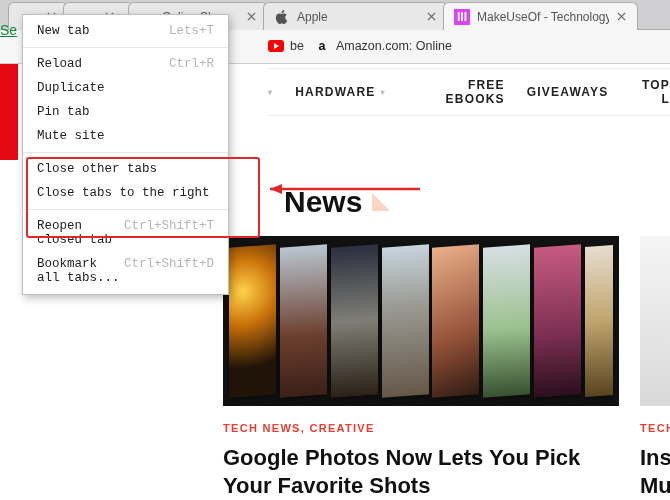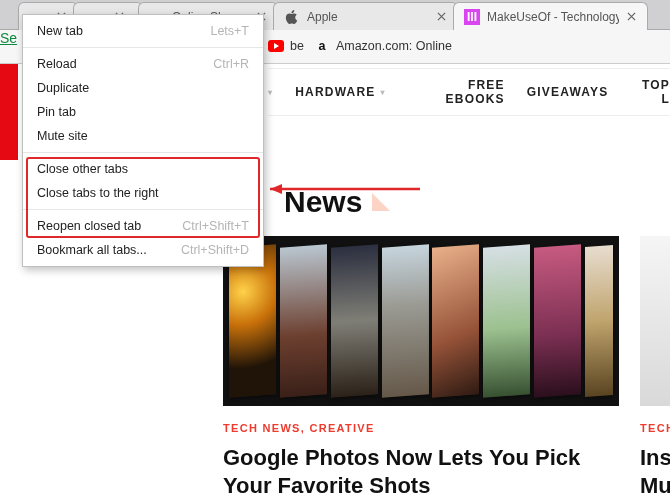--- a/index.html
+++ b/index.html
@@ -10,21 +10,21 @@
   background: #fff;
   width: 670px;
   height: 500px;
   overflow: hidden;
   position: relative;
 }
 .tab-strip {
   display: flex;
   background: #d0d0d2;
   height: 30px;
-  padding-left: 18px;
+  padding-left: 8px;
   border-bottom: 1px solid #aaa;
 }
 .tab {
   display: flex;
   align-items: center;
   padding: 0 10px 0 10px;
   height: 28px;
   margin-top: 2px;
   background: #e8e8e9;
   border-top-left-radius: 6px;
@@ -46,21 +46,21 @@
 
 .toolbar {
   height: 34px;
   background: #f6f6f7;
   border-bottom: 1px solid #ccc;
   position: relative;
 }
 .green-s {
   position: absolute;
   left: 0;
-  top: 30px;
+  top: 22px;
   color: #0b8a3e;
   font-size: 14px;
   text-decoration: underline;
 }
 .red-bar {
   position: absolute;
   left: 0;
   top: 64px;
   width: 18px;
   height: 96px;
@@ -129,28 +129,29 @@
   border: 2.5px solid #e0272a;
   border-radius: 3px;
   pointer-events: none;
   z-index: 20;
 }
 
 .context-menu {
   position: absolute;
   left: 22px;
   top: 14px;
-  width: 242px;
+  width: 207px;
   background: #fff;
   border: 1px solid #bfbfbf;
   box-shadow: 2px 3px 8px rgba(0,0,0,0.25);
   padding: 4px 0;
   z-index: 10;
   font-size: 12.5px;
   color: #222;
+  font-family: Liberation Mono, monospace;
 }
 .menu-item {
   display: flex;
   justify-content: space-between;
   padding: 5px 14px;
   line-height: 14px;
 }
 .menu-item .shortcut { color: #b5b5b5; }
 .menu-sep { height: 1px; background: #e6e6e6; margin: 4px 0; }
 

